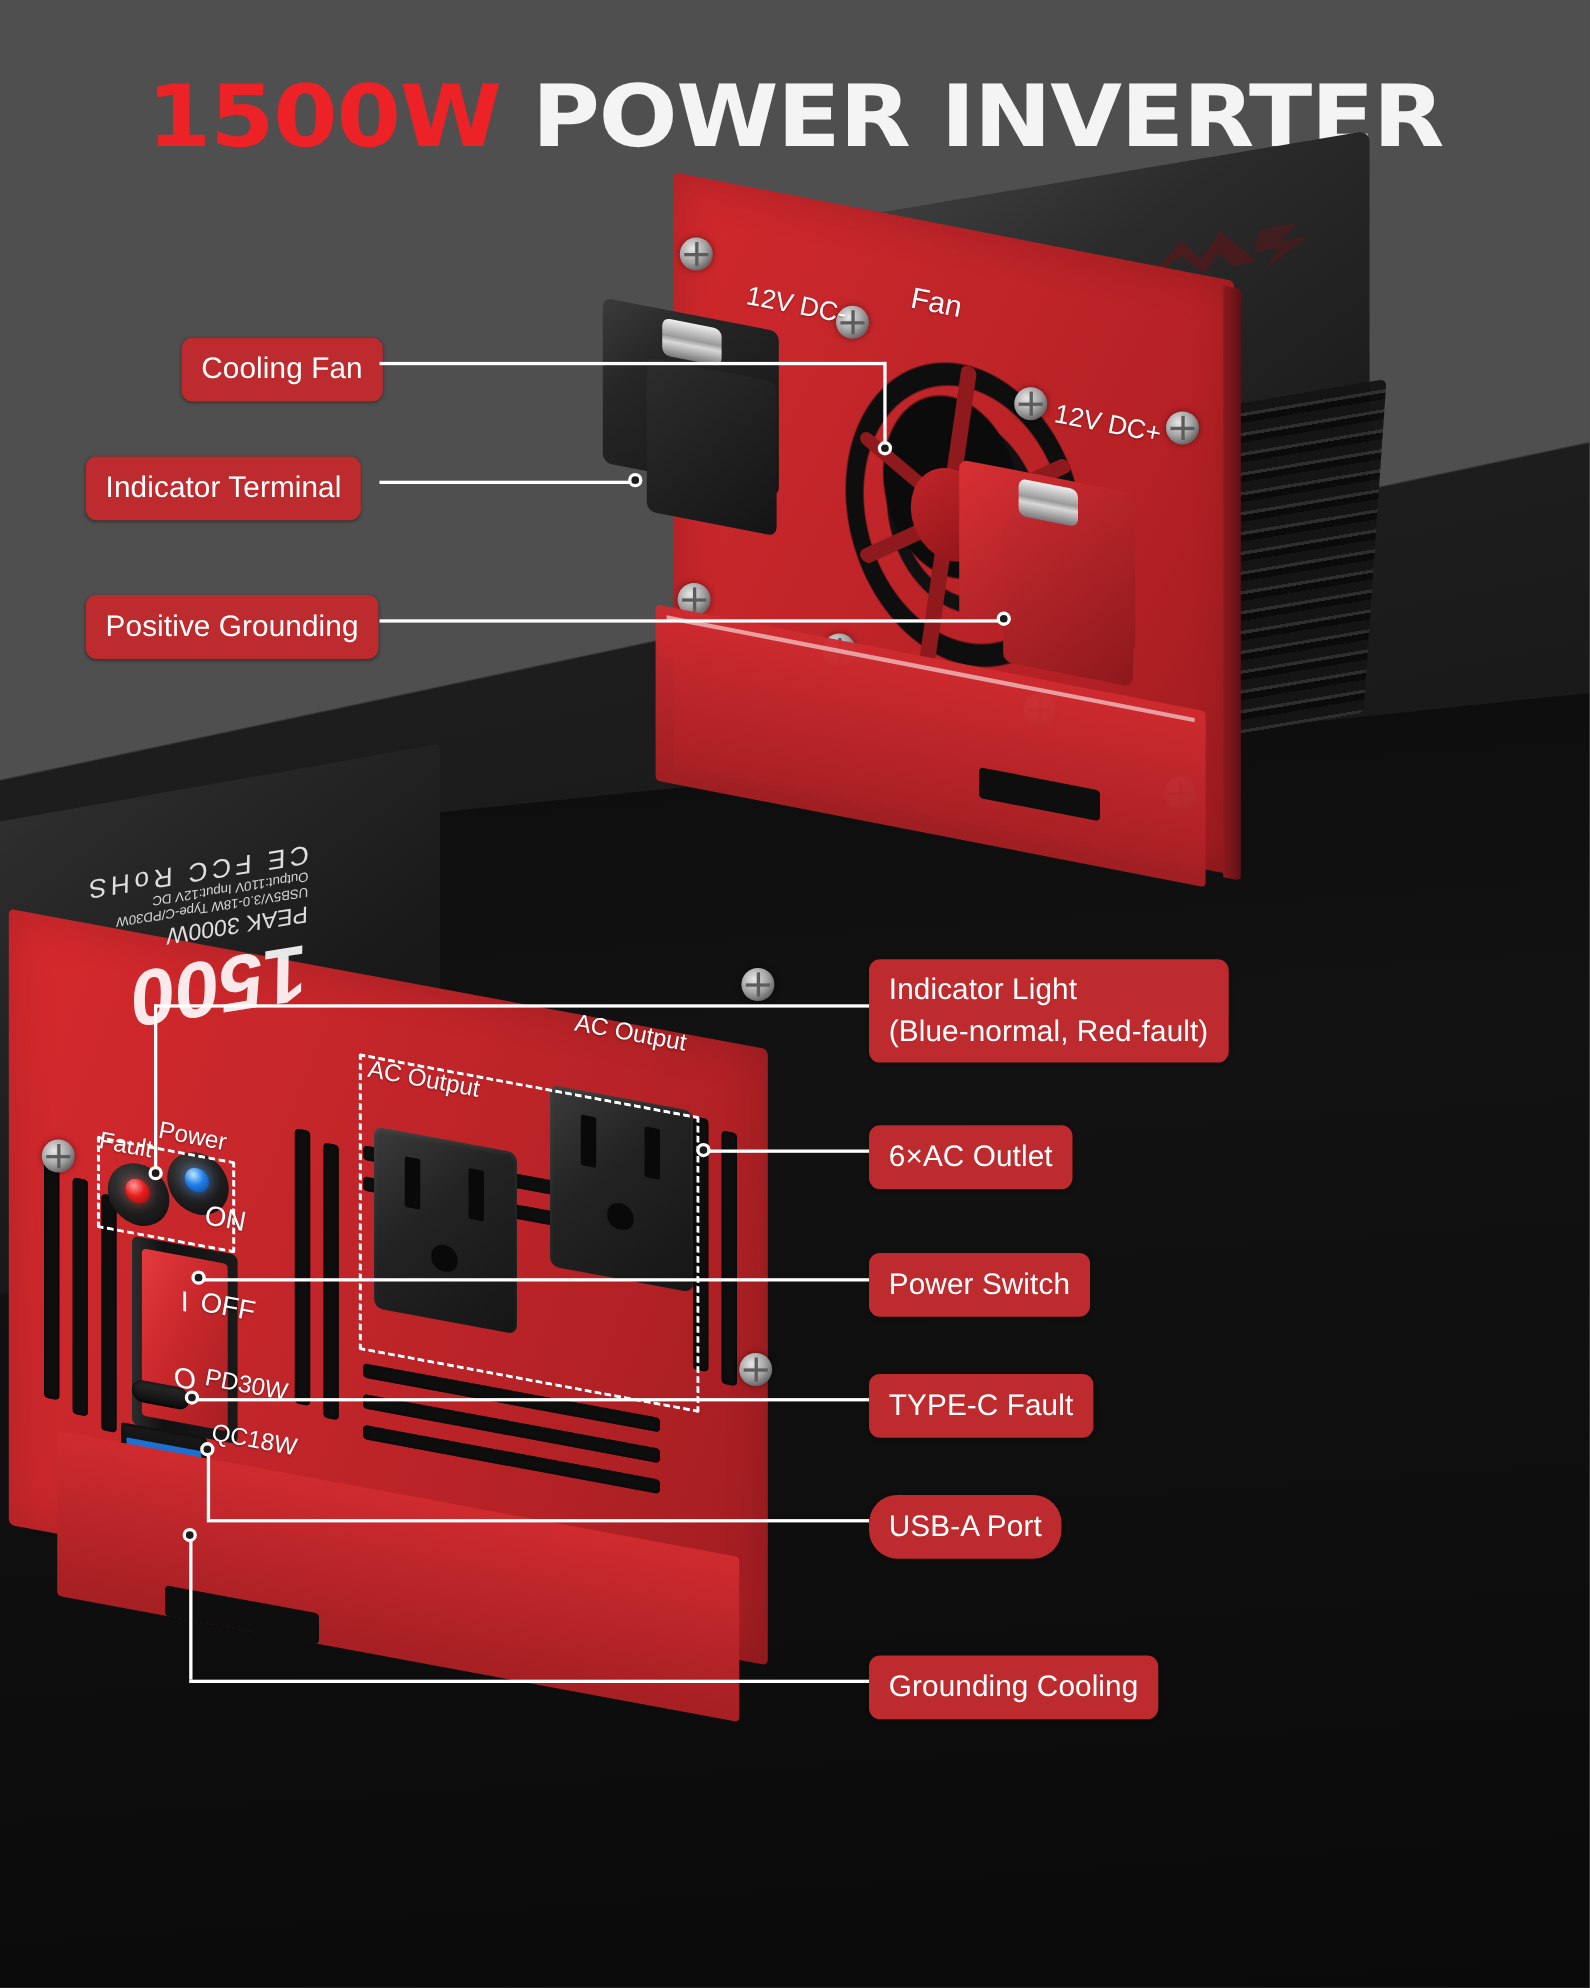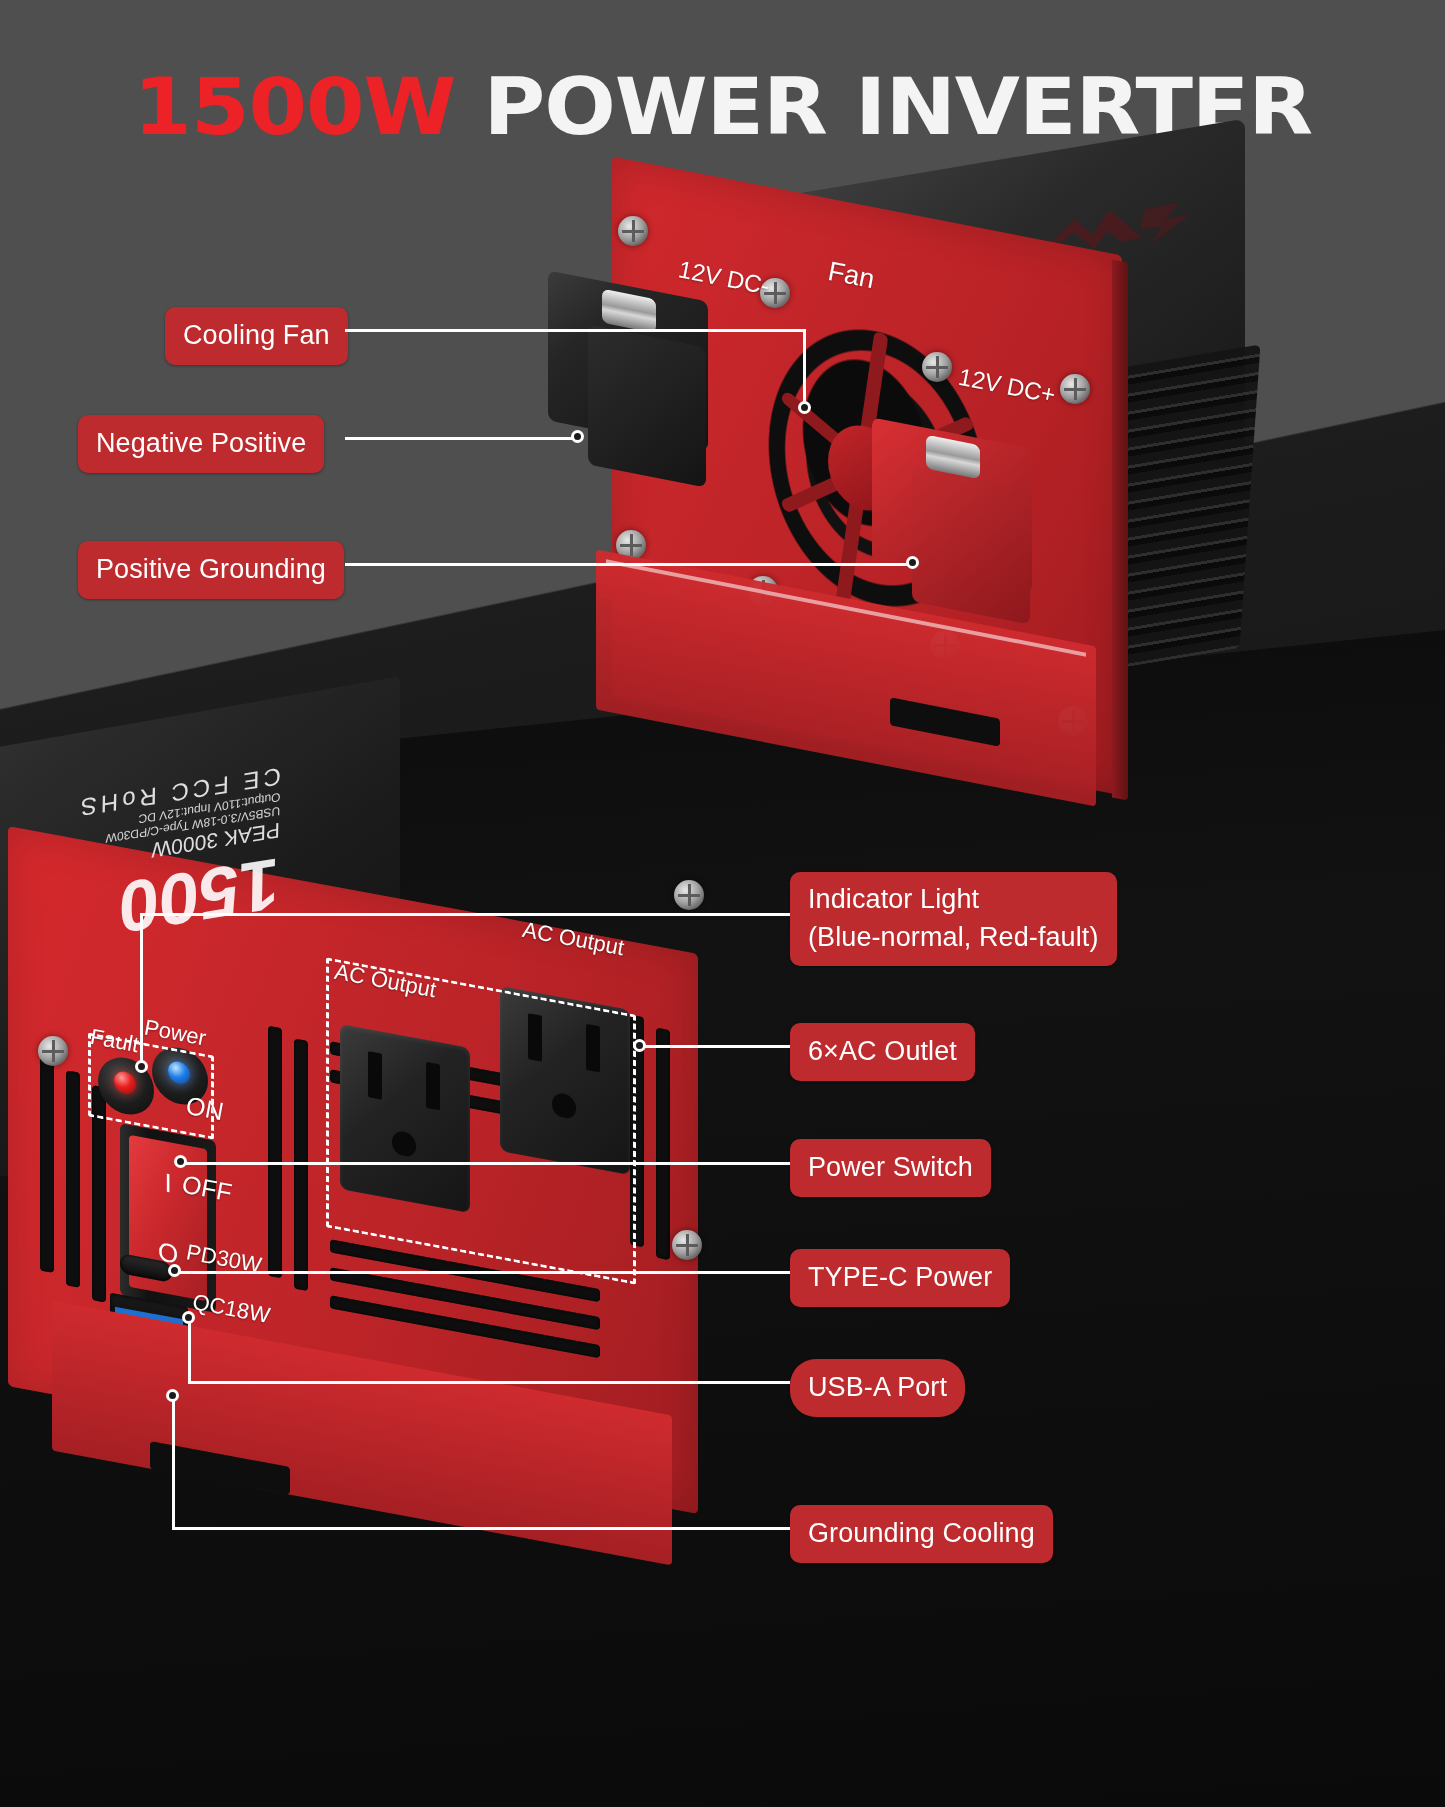--- a/index.html
+++ b/index.html
@@ -373,42 +373,42 @@
   <div style="font-size:12px;color:#fff;opacity:.8;">USB5V/3.0-18W  Type-C/PD30W</div>
   <div style="font-size:12px;color:#fff;opacity:.8;">Output:110V   Input:12V DC</div>
   <div style="font-size:24px;color:#fff;opacity:.85;letter-spacing:4px;">CE  FCC  RoHS</div>
 </div>
 
 <div class="badge" style="left:165px;top:307px;text-align:right;">Cooling Fan</div>
 <div class="ln lnh" style="left:345px;top:329px;width:460px;"></div>
 <div class="ln lnv" style="left:803px;top:329px;height:80px;"></div>
 <div class="dot" style="left:798px;top:401px;"></div>
 
-<div class="badge" style="left:78px;top:415px;">Negative Positive</div>
+<div class="badge" style="left:78px;top:415px;">Indicator Terminal</div>
 <div class="ln lnh" style="left:345px;top:437px;width:238px;"></div>
 <div class="dot" style="left:571px;top:430px;"></div>
 
 <div class="badge" style="left:78px;top:541px;">Positive Grounding</div>
 <div class="ln lnh" style="left:345px;top:563px;width:573px;"></div>
 <div class="dot" style="left:906px;top:556px;"></div>
 
 <div class="badge two" style="left:790px;top:872px;"><span>Indicator Light</span><br><span>(Blue-normal, Red-fault)</span></div>
 <div class="ln lnh" style="left:140px;top:913px;width:650px;"></div>
 <div class="ln lnv" style="left:140px;top:913px;height:155px;"></div>
 <div class="dot" style="left:135px;top:1060px;"></div>
 
 <div class="badge" style="left:790px;top:1023px;">6×AC Outlet</div>
 <div class="ln lnh" style="left:643px;top:1045px;width:147px;"></div>
 <div class="dot" style="left:633px;top:1039px;"></div>
 
 <div class="badge" style="left:790px;top:1139px;">Power Switch</div>
 <div class="ln lnh" style="left:182px;top:1162px;width:608px;"></div>
 <div class="dot" style="left:174px;top:1155px;"></div>
 
-<div class="badge" style="left:790px;top:1249px;">TYPE-C Power</div>
+<div class="badge" style="left:790px;top:1249px;">TYPE-C Fault</div>
 <div class="ln lnh" style="left:175px;top:1271px;width:615px;"></div>
 <div class="dot" style="left:168px;top:1264px;"></div>
 
 <div class="badge" style="left:790px;top:1359px;border-radius:26px;">USB-A Port</div>
 <div class="ln lnh" style="left:188px;top:1381px;width:602px;"></div>
 <div class="ln lnv" style="left:188px;top:1318px;height:63px;"></div>
 <div class="dot" style="left:182px;top:1311px;"></div>
 
 <div class="badge" style="left:790px;top:1505px;">Grounding Cooling</div>
 <div class="ln lnh" style="left:172px;top:1527px;width:618px;"></div>

